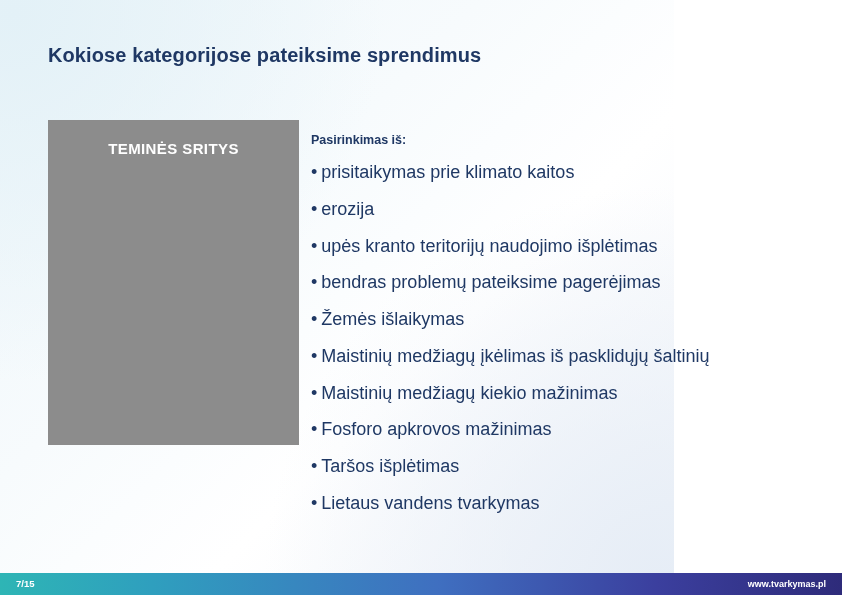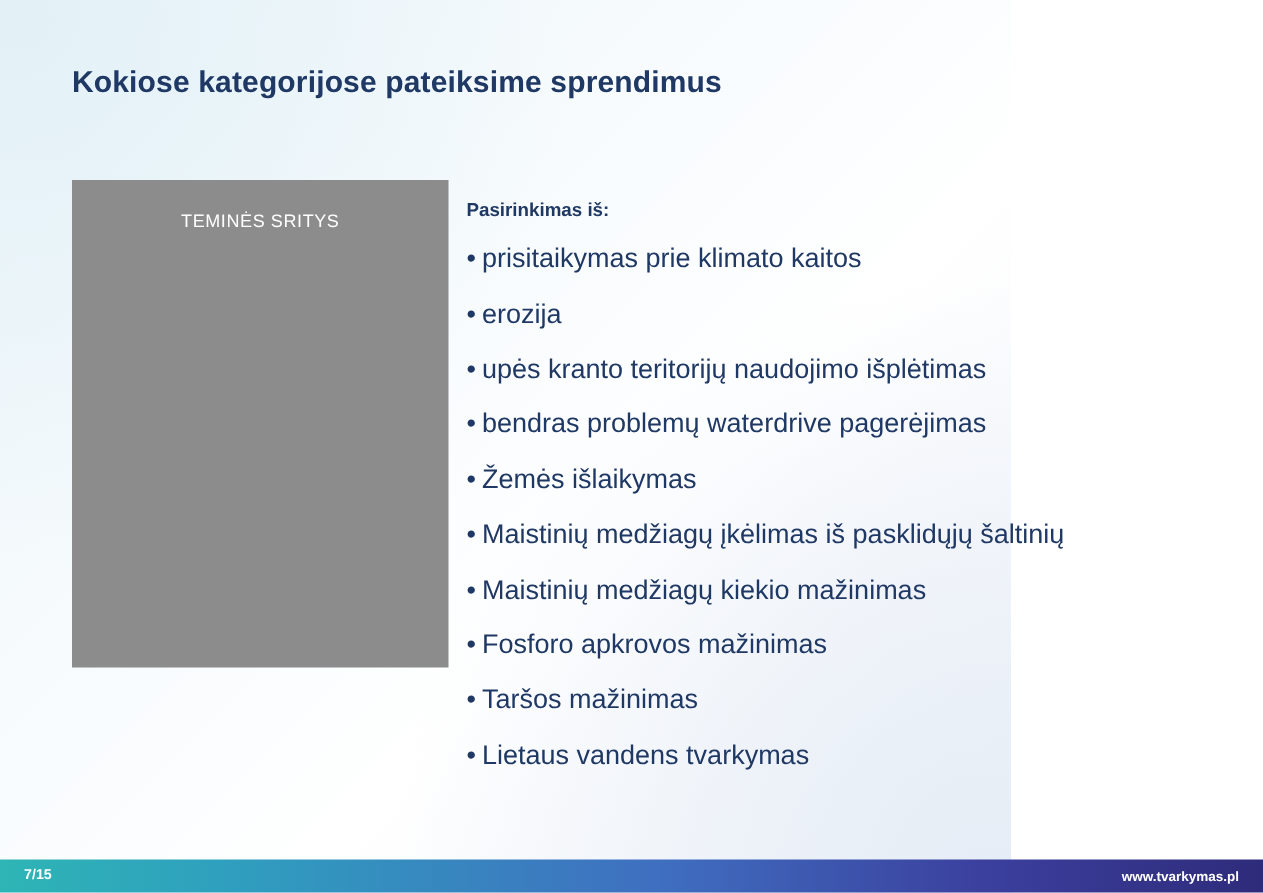--- a/index.html
+++ b/index.html
@@ -39,22 +39,22 @@
     width: 251px;
     height: 325px;
     background: #8c8c8c;
   }
   .content-box-label {
     position: absolute;
     left: 0;
     top: 20px;
     width: 100%;
     text-align: center;
-    font-size: 12px;
-    font-weight: normal;
+    font-size: 15px;
+    font-weight: bold;
     color: #ffffff;
     letter-spacing: 0.4px;
   }
   .list-area {
     position: absolute;
     left: 311px;
     top: 121px;
     width: 500px;
   }
   .list-heading {
@@ -119,26 +119,26 @@
   <div class="content-box">
     <div class="content-box-label">TEMINĖS SRITYS</div>
   </div>
 
   <div class="list-area">
     <div class="list-heading">Pasirinkimas iš:</div>
     <ul class="bullet-list">
       <li><span class="dot">•</span><span>prisitaikymas prie klimato kaitos</span></li>
       <li><span class="dot">•</span><span>erozija</span></li>
       <li><span class="dot">•</span><span>upės kranto teritorijų naudojimo išplėtimas</span></li>
-      <li><span class="dot">•</span><span>bendras problemų waterdrive pagerėjimas</span></li>
+      <li><span class="dot">•</span><span>bendras problemų pateiksime pagerėjimas</span></li>
       <li><span class="dot">•</span><span>Žemės išlaikymas</span></li>
       <li><span class="dot">•</span><span>Maistinių medžiagų įkėlimas iš pasklidųjų šaltinių</span></li>
       <li><span class="dot">•</span><span>Maistinių medžiagų kiekio mažinimas</span></li>
       <li><span class="dot">•</span><span>Fosforo apkrovos mažinimas</span></li>
-      <li><span class="dot">•</span><span>Taršos mažinimas</span></li>
+      <li><span class="dot">•</span><span>Taršos išplėtimas</span></li>
       <li><span class="dot">•</span><span>Lietaus vandens tvarkymas</span></li>
     </ul>
   </div>
 
   <div class="footer">
     <div class="footer-left">7/15</div>
     <div class="footer-right">www.tvarkymas.pl</div>
   </div>
 
 </div>

